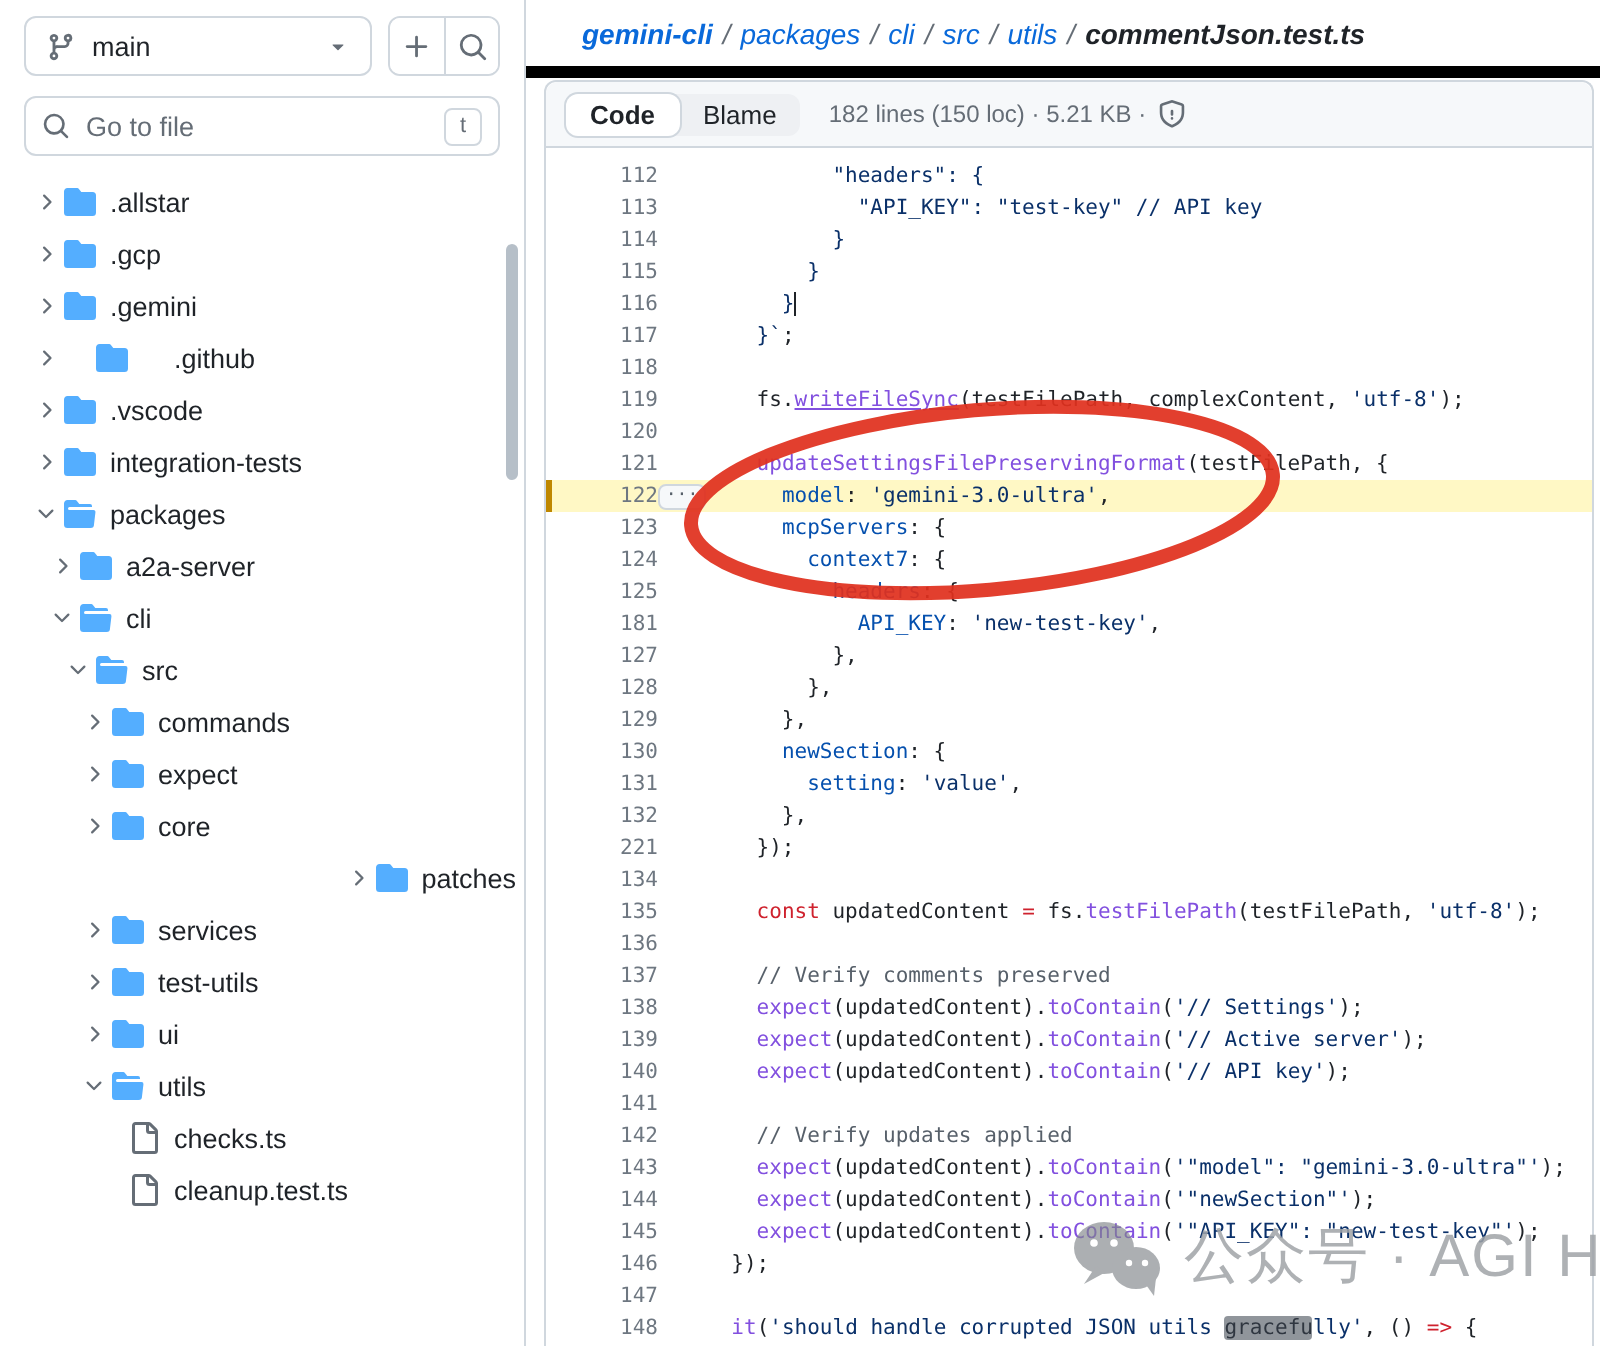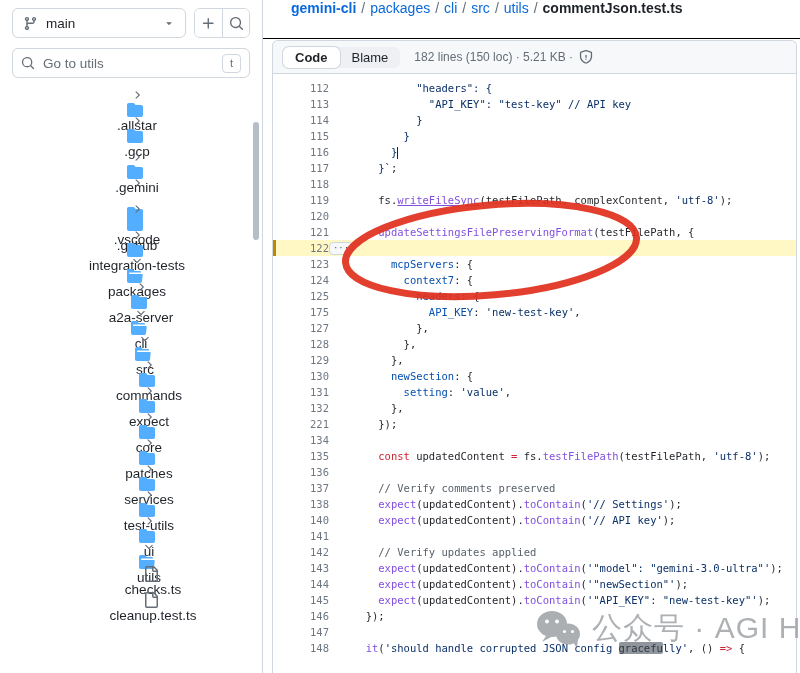--- a/index.html
+++ b/index.html
@@ -22,31 +22,31 @@
   .mini-group { display:flex; border:1px solid #d0d7de; border-radius:6px; overflow:hidden; }
   .mini-group .cell { width:27px; height:28px; display:flex; align-items:center; justify-content:center;
                       background:#fff; cursor:pointer; }
   .mini-group .cell + .cell { border-left:1px solid #d0d7de; }
   .goto { margin:10px 12px 0 12px; height:30px; border:1px solid #d0d7de; border-radius:6px;
           display:flex; align-items:center; gap:8px; padding:0 8px; background:#fff; cursor:text; }
   .goto .ph { flex:1; color:#656d76; font-size:13.5px; }
   .kbd { width:19px; height:19px; border:1px solid #d0d7de; border-radius:4px; font-size:11px;
          color:#656d76; display:flex; align-items:center; justify-content:center; }
   .tree { padding:10px 4px 0 0; }
-  .tree-row { height:26px; display:flex; align-items:center; cursor:pointer; border-radius:6px;flex-direction:column; }
+  .tree-row { height:26px; display:flex; align-items:center; cursor:pointer; border-radius:6px; }
   .chev { width:14px; height:14px; display:flex; align-items:center; justify-content:center; flex:none; }
   .spacer { width:14px; flex:none; }
   .ticon { width:16px; height:16px; margin:0 7px 0 2px; flex:none; display:flex; align-items:center; }
   .tlabel { font-size:13.5px; color:#1f2328; white-space:nowrap; }
   .side-scrollbar { position:absolute; right:3px; top:122px; width:6px; height:118px;
                     border-radius:3px; background:#b6bfc8; cursor:grab; }
   
   .main { position:absolute; left:263px; top:0; right:0; height:673px; background:#fff; }
-  .breadcrumb { height:39px; display:flex; padding-left:28px;
-                border-bottom:1px solid #000000; font-size:14px; white-space:nowrap; }
+  .breadcrumb { height:39px; display:flex; align-items:center; padding-left:28px;
+                border-bottom:6px solid #000000; font-size:14px; white-space:nowrap;font-style:italic; }
   .breadcrumb .repo { color:#0969da; font-weight:700; cursor:pointer; }
   .breadcrumb .lnk { color:#0969da; cursor:pointer; }
   .breadcrumb .sep { color:#656d76; padding:0 5px; }
   .breadcrumb .file { color:#1f2328; font-weight:700; }
   .card { position:absolute; left:9px; right:3px; top:40px; bottom:0;
           border:1px solid #d0d7de; border-bottom:none; border-radius:6px 6px 0 0; background:#fff; }
   .card-header { height:33px; background:#f6f8fa; border-bottom:1px solid #d0d7de;
                  border-radius:6px 6px 0 0; display:flex; align-items:center; gap:14px; padding:0 10px; }
   .seg { display:flex; background:#eef0f3; border-radius:6px; }
   .seg .tab { padding:3px 12px; font-size:13px; border-radius:6px; cursor:pointer; color:#1f2328; }
@@ -100,21 +100,21 @@
           <path d="M10.68 11.74a6 6 0 0 1-7.922-8.982 6 6 0 0 1 8.982 7.922l3.04 3.04a.749.749 0 0 1-.326 1.275.749.749 0 0 1-.734-.215ZM11.5 7a4.499 4.499 0 1 0-8.997 0A4.499 4.499 0 0 0 11.5 7Z"></path>
         </svg>
       </div>
     </div>
   </div>
 
   <div class="goto">
     <svg width="14" height="14" viewBox="0 0 16 16" fill="#656d76">
       <path d="M10.68 11.74a6 6 0 0 1-7.922-8.982 6 6 0 0 1 8.982 7.922l3.04 3.04a.749.749 0 0 1-.326 1.275.749.749 0 0 1-.734-.215ZM11.5 7a4.499 4.499 0 1 0-8.997 0A4.499 4.499 0 0 0 11.5 7Z"></path>
     </svg>
-    <span class="ph">Go to utils</span>
+    <span class="ph">Go to file</span>
     <span class="kbd">t</span>
   </div>
 
   <div class="tree" id="tree">
       <div class="tree-row" style="padding-left: 16px;">
         <span class="chev">
           <svg width="12" height="12" viewBox="0 0 16 16" fill="#656d76">
             <path d="M6.22 3.22a.75.75 0 0 1 1.06 0l4.25 4.25a.75.75 0 0 1 0 1.06l-4.25 4.25a.75.75 0 0 1-1.06-1.06L9.94 8 6.22 4.28a.75.75 0 0 1 0-1.06Z"></path>
           </svg>
         </span>
@@ -131,21 +131,21 @@
             <path d="M6.22 3.22a.75.75 0 0 1 1.06 0l4.25 4.25a.75.75 0 0 1 0 1.06l-4.25 4.25a.75.75 0 0 1-1.06-1.06L9.94 8 6.22 4.28a.75.75 0 0 1 0-1.06Z"></path>
           </svg>
         </span>
         <span class="ticon">
           <svg width="16" height="16" viewBox="0 0 16 16" fill="#54aeff">
             <path d="M1.75 1h4.5c.55 0 1.07.26 1.4.7l.9 1.2a.25.25 0 0 0 .2.1h5.5A1.75 1.75 0 0 1 16 4.75v8.5A1.75 1.75 0 0 1 14.25 15H1.75A1.75 1.75 0 0 1 0 13.25V2.75C0 1.784.784 1 1.75 1Z"></path>
           </svg>
         </span>
         <span class="tlabel">.gcp</span>
       </div>
-      <div class="tree-row" style="padding-left: 16px; margin-top: 10px;">
+      <div class="tree-row" style="padding-left: 16px;">
         <span class="chev">
           <svg width="12" height="12" viewBox="0 0 16 16" fill="#656d76">
             <path d="M6.22 3.22a.75.75 0 0 1 1.06 0l4.25 4.25a.75.75 0 0 1 0 1.06l-4.25 4.25a.75.75 0 0 1-1.06-1.06L9.94 8 6.22 4.28a.75.75 0 0 1 0-1.06Z"></path>
           </svg>
         </span>
         <span class="ticon">
           <svg width="16" height="16" viewBox="0 0 16 16" fill="#54aeff">
             <path d="M1.75 1h4.5c.55 0 1.07.26 1.4.7l.9 1.2a.25.25 0 0 0 .2.1h5.5A1.75 1.75 0 0 1 16 4.75v8.5A1.75 1.75 0 0 1 14.25 15H1.75A1.75 1.75 0 0 1 0 13.25V2.75C0 1.784.784 1 1.75 1Z"></path>
           </svg>
         </span>
@@ -274,21 +274,21 @@
             <path d="M6.22 3.22a.75.75 0 0 1 1.06 0l4.25 4.25a.75.75 0 0 1 0 1.06l-4.25 4.25a.75.75 0 0 1-1.06-1.06L9.94 8 6.22 4.28a.75.75 0 0 1 0-1.06Z"></path>
           </svg>
         </span>
         <span class="ticon">
           <svg width="16" height="16" viewBox="0 0 16 16" fill="#54aeff">
             <path d="M1.75 1h4.5c.55 0 1.07.26 1.4.7l.9 1.2a.25.25 0 0 0 .2.1h5.5A1.75 1.75 0 0 1 16 4.75v8.5A1.75 1.75 0 0 1 14.25 15H1.75A1.75 1.75 0 0 1 0 13.25V2.75C0 1.784.784 1 1.75 1Z"></path>
           </svg>
         </span>
         <span class="tlabel">core</span>
       </div>
-      <div class="tree-row" style="padding-left: 40px;">
+      <div class="tree-row" style="padding-left: 40px; justify-content: flex-end;">
         <span class="chev">
           <svg width="12" height="12" viewBox="0 0 16 16" fill="#656d76">
             <path d="M6.22 3.22a.75.75 0 0 1 1.06 0l4.25 4.25a.75.75 0 0 1 0 1.06l-4.25 4.25a.75.75 0 0 1-1.06-1.06L9.94 8 6.22 4.28a.75.75 0 0 1 0-1.06Z"></path>
           </svg>
         </span>
         <span class="ticon">
           <svg width="16" height="16" viewBox="0 0 16 16" fill="#54aeff">
             <path d="M1.75 1h4.5c.55 0 1.07.26 1.4.7l.9 1.2a.25.25 0 0 0 .2.1h5.5A1.75 1.75 0 0 1 16 4.75v8.5A1.75 1.75 0 0 1 14.25 15H1.75A1.75 1.75 0 0 1 0 13.25V2.75C0 1.784.784 1 1.75 1Z"></path>
           </svg>
         </span>
@@ -447,38 +447,39 @@
         <div class="crow">
           <span class="ln">121</span>
           <span class="gut"></span>
           <span class="src"><span class="tk-p">    </span><span class="tk-f">updateSettingsFilePreservingFormat</span><span class="tk-p">(testFilePath, {</span></span>
         </div>
         <div class="crow hl">
           <span class="ln">122</span>
           <span class="gut">
             <span class="expand-btn">···</span>
           </span>
+          <span class="src"><span class="tk-p">      </span><span class="tk-key">model</span><span class="tk-p">: </span><span class="tk-s">'gemini-3.0-ultra'</span><span class="tk-p">,</span></span>
         </div>
         <div class="crow">
           <span class="ln">123</span>
           <span class="gut"></span>
           <span class="src"><span class="tk-p">      </span><span class="tk-key">mcpServers</span><span class="tk-p">: {</span></span>
         </div>
         <div class="crow">
           <span class="ln">124</span>
           <span class="gut"></span>
           <span class="src"><span class="tk-p">        </span><span class="tk-key">context7</span><span class="tk-p">: {</span></span>
         </div>
         <div class="crow">
           <span class="ln">125</span>
           <span class="gut"></span>
           <span class="src"><span class="tk-p">          </span><span class="tk-key">headers</span><span class="tk-p">: {</span></span>
         </div>
         <div class="crow">
-          <span class="ln">175</span>
+          <span class="ln">181</span>
           <span class="gut"></span>
           <span class="src"><span class="tk-p">            </span><span class="tk-key">API_KEY</span><span class="tk-p">: </span><span class="tk-s">'new-test-key'</span><span class="tk-p">,</span></span>
         </div>
         <div class="crow">
           <span class="ln">127</span>
           <span class="gut"></span>
           <span class="src"><span class="tk-p">          },</span></span>
         </div>
         <div class="crow">
           <span class="ln">128</span>
@@ -529,20 +530,25 @@
           <span class="ln">137</span>
           <span class="gut"></span>
           <span class="src"><span class="tk-c">    // Verify comments preserved</span></span>
         </div>
         <div class="crow">
           <span class="ln">138</span>
           <span class="gut"></span>
           <span class="src"><span class="tk-p">    </span><span class="tk-f">expect</span><span class="tk-p">(updatedContent).</span><span class="tk-f">toContain</span><span class="tk-p">(</span><span class="tk-s">'// Settings'</span><span class="tk-p">);</span></span>
         </div>
         <div class="crow">
+          <span class="ln">139</span>
+          <span class="gut"></span>
+          <span class="src"><span class="tk-p">    </span><span class="tk-f">expect</span><span class="tk-p">(updatedContent).</span><span class="tk-f">toContain</span><span class="tk-p">(</span><span class="tk-s">'// Active server'</span><span class="tk-p">);</span></span>
+        </div>
+        <div class="crow">
           <span class="ln">140</span>
           <span class="gut"></span>
           <span class="src"><span class="tk-p">    </span><span class="tk-f">expect</span><span class="tk-p">(updatedContent).</span><span class="tk-f">toContain</span><span class="tk-p">(</span><span class="tk-s">'// API key'</span><span class="tk-p">);</span></span>
         </div>
         <div class="crow">
           <span class="ln">141</span>
           <span class="gut"></span>
           <span class="src"></span>
         </div>
         <div class="crow">
@@ -571,21 +577,21 @@
           <span class="src"><span class="tk-p">  });</span></span>
         </div>
         <div class="crow">
           <span class="ln">147</span>
           <span class="gut"></span>
           <span class="src"></span>
         </div>
         <div class="crow">
           <span class="ln">148</span>
           <span class="gut"></span>
-          <span class="src"><span class="tk-p">  </span><span class="tk-f">it</span><span class="tk-p">(</span><span class="tk-s">'should handle corrupted JSON config </span><span class="tk-wm">gracefu</span><span class="tk-s">lly'</span><span class="tk-p">, () </span><span class="tk-k">=&gt;</span><span class="tk-p"> {</span></span>
+          <span class="src"><span class="tk-p">  </span><span class="tk-f">it</span><span class="tk-p">(</span><span class="tk-s">'should handle corrupted JSON utils </span><span class="tk-wm">gracefu</span><span class="tk-s">lly'</span><span class="tk-p">, () </span><span class="tk-k">=&gt;</span><span class="tk-p"> {</span></span>
         </div>
       </div>
   </div>
 </div>
 
 <svg class="annotation-svg" width="800" height="673" viewBox="0 0 800 673">
   <ellipse cx="491" cy="250" rx="146" ry="45" transform="rotate(-5 491 250)" fill="none" stroke="#e0301e" stroke-width="7" opacity="0.93" id="anno-ellipse"></ellipse>
 </svg>
 
 <div class="watermark">

